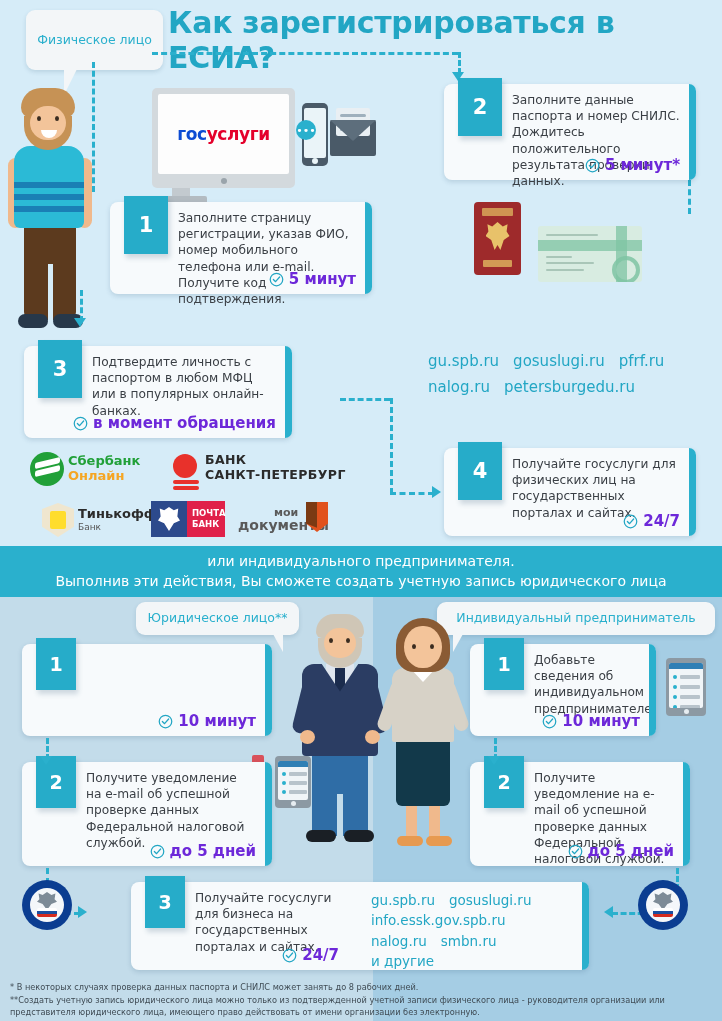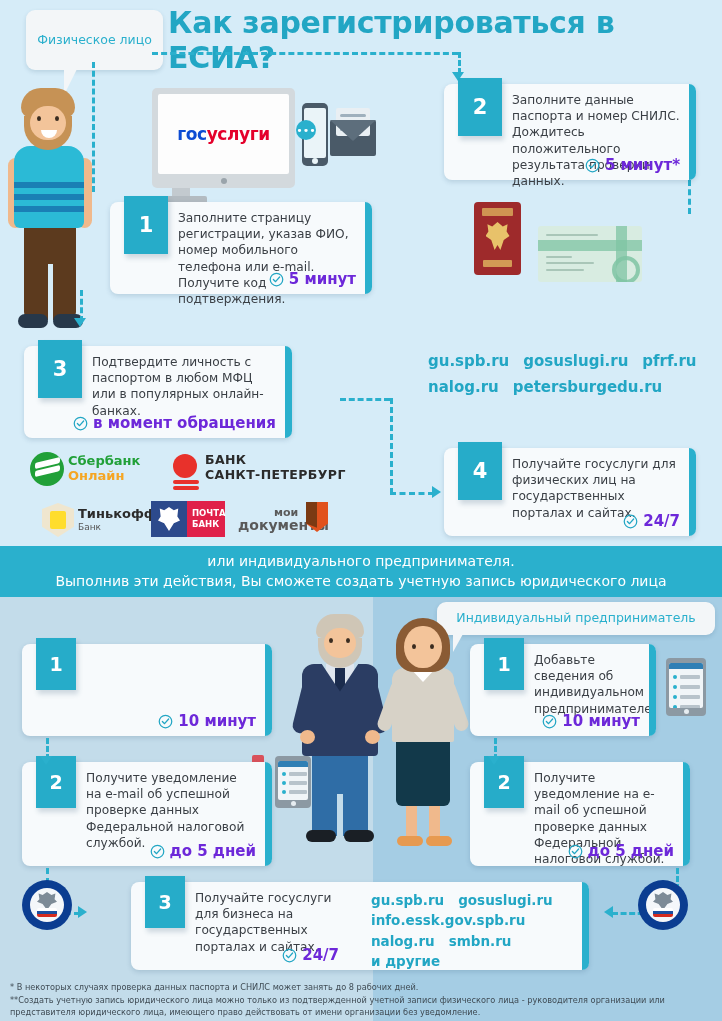--- a/index.html
+++ b/index.html
@@ -77,21 +77,21 @@
   .card .body.tight{left:64px;}
   .timer{
     position:absolute;right:16px;bottom:6px;
     display:flex;align-items:center;gap:5px;
     color:#6d28d9;font-size:15px;font-weight:bold;white-space:nowrap;
   }
   .clock{width:15px;height:15px;flex:0 0 15px;}
 
   
   .links{
-    position:absolute;color:#22a6c4;font-weight:bold;line-height:1.75;
+    position:absolute;color:#22a6c4;font-weight:normal;line-height:1.75;
   }
   .links .row{white-space:nowrap;}
   .links .row span{margin-right:14px;}
 
   
   .banner-text{
     position:absolute;left:0;top:551px;width:722px;
     text-align:center;color:#fff;font-size:14px;line-height:1.45;
   }
 
@@ -431,20 +431,23 @@
     <div class="md-t2">документы</div>
     <div class="md-mark"></div>
     <div class="md-mark-dark"></div>
   </div>
 
   <div class="banner-text">
     <div>или индивидуального предпринимателя.</div>
     <div>Выполнив эти действия, Вы сможете создать учетную запись юридического лица</div>
   </div>
 
+  <div class="bubble" id="bubble-ur">
+    <span>Юридическое лицо**</span>
+  </div>
   <div class="bubble" id="bubble-ip">
     <span>Индивидуальный предприниматель</span>
   </div>
 
   <div class="person" style="left:298px;top:612px;width:84px;height:236px;">
     <div class="bm-arm" style="left:0px;top:62px;transform:rotate(14deg);"></div>
     <div class="bm-arm" style="left:68px;top:62px;transform:rotate(-14deg);"></div>
     <div class="bm-pants"></div>
     <div class="bm-gap"></div>
     <div class="bm-shoe" style="left:8px;top:218px;"></div>
@@ -615,16 +618,16 @@
       </div>
       <div class="row">
         <span>и другие</span>
       </div>
     </div>
     <div class="edge"></div>
   </div>
 
   <div class="footnotes">
     <div>* В некоторых случаях проверка данных паспорта и СНИЛС может занять до 8 рабочих дней.</div>
-    <div>**Создать учетную запись юридического лица можно только из подтвержденной учетной записи физического лица - руководителя организации или представителя юридического лица, имеющего право действовать от имени организации без уведомление.</div>
+    <div>**Создать учетную запись юридического лица можно только из подтвержденной учетной записи физического лица - руководителя организации или представителя юридического лица, имеющего право действовать от имени организации без электронную.</div>
   </div>
 
 </div>
 
 </body></html>

